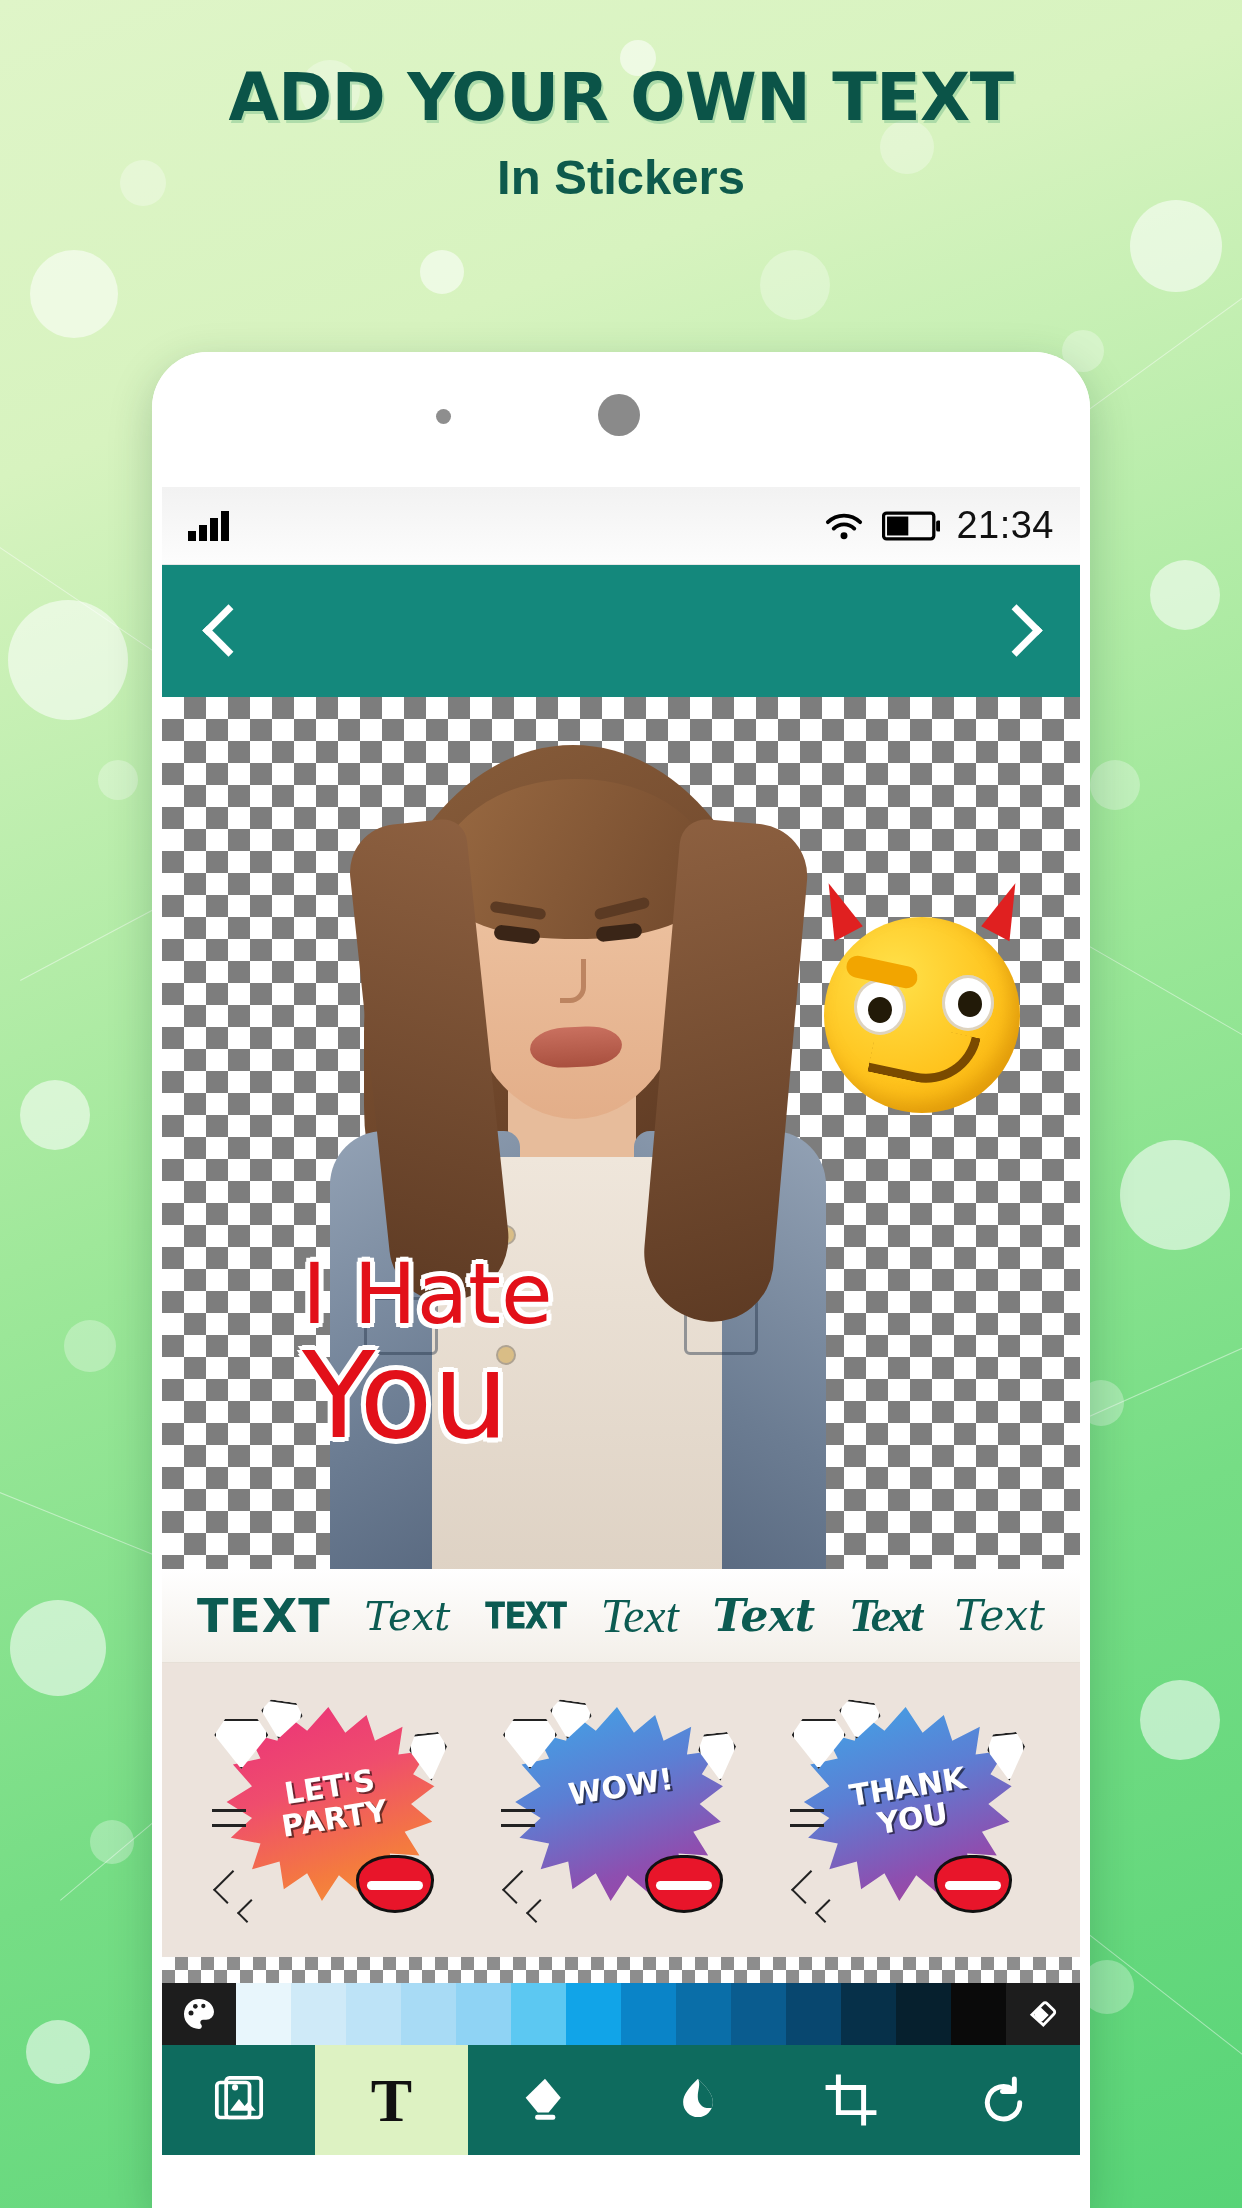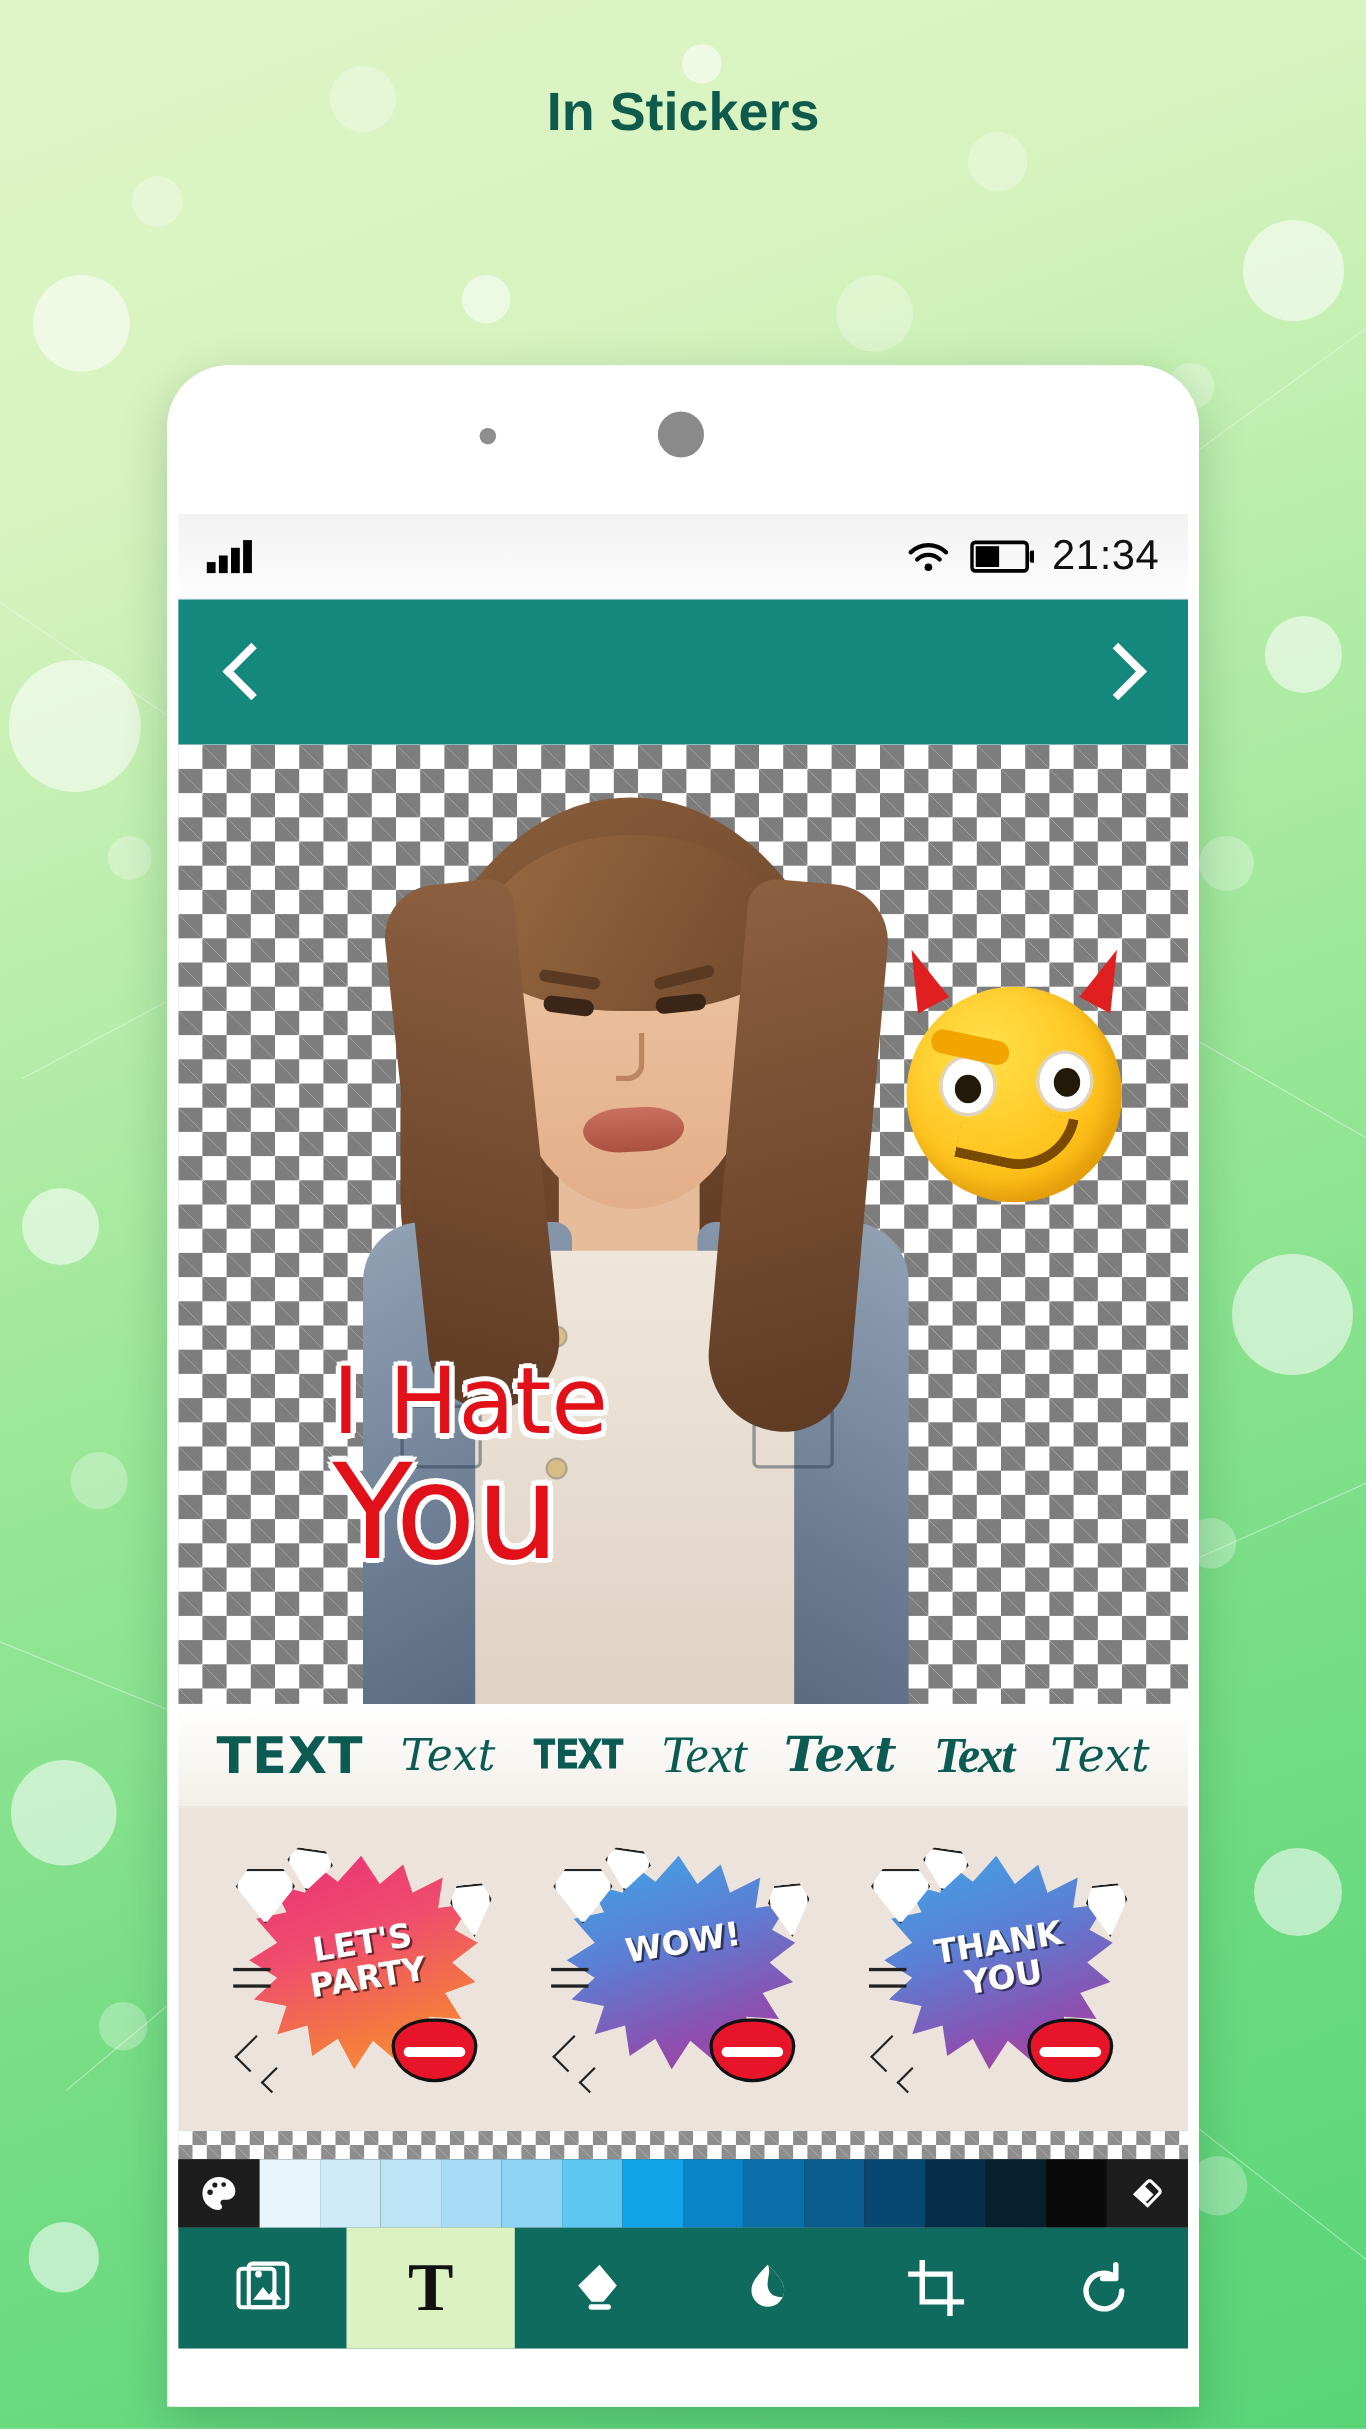--- a/index.html
+++ b/index.html
@@ -26,21 +26,21 @@
     color: #0b5448; font-family: "DejaVu Sans", sans-serif;
     text-shadow: 2px 3px 0 rgba(120,190,140,.45);
   }
   .promo-sub {
     margin-top: 14px; font-size: 49px; font-weight: 700; color: #0e5a4c;
     font-family: "Liberation Sans", sans-serif;
   }
 
   
   .phone {
-    position: absolute; left: 152px; top: 332px; width: 938px; height: 1856px;
+    position: absolute; left: 152px; top: 352px; width: 938px; height: 1856px;
     background: #ffffff;
     border-top-left-radius: 56px; border-top-right-radius: 56px;
     box-shadow: 0 14px 44px rgba(0,60,30,.22);
     overflow: hidden; z-index: 6;
   }
   .bezel { height: 135px; position: relative; background:#fff; }
   .cam-small { position: absolute; left: 284px; top: 57px; width: 15px; height: 15px; border-radius: 50%; background:#8e8e8e; }
   .cam-big   { position: absolute; left: 446px; top: 42px; width: 42px; height: 42px; border-radius: 50%; background:#8a8a8a; }
 
   .screen { position: absolute; left: 10px; right: 10px; top: 135px; bottom: 0; background: #fff; overflow: hidden; }
@@ -252,20 +252,21 @@
   <div class="bubble dim" style="left:300px;top:60px;width:60px;height:60px"></div>
   <div class="bubble" style="left:620px;top:40px;width:36px;height:36px"></div>
   <div class="bubble dim" style="left:880px;top:120px;width:54px;height:54px"></div>
   <div class="bubble" style="left:420px;top:250px;width:44px;height:44px"></div>
   <div class="bubble dim" style="left:760px;top:250px;width:70px;height:70px"></div>
   <div class="bubble" style="left:980px;top:2090px;width:50px;height:50px"></div>
   <div class="bubble dim" style="left:250px;top:2120px;width:60px;height:60px"></div>
 </div>
 
 <div class="promo">
+  <div class="promo-title">ADD YOUR OWN TEXT</div>
   <div class="promo-sub">In Stickers</div>
 </div>
 
 <div class="phone">
 
   <div class="bezel">
     <div class="cam-small"></div>
     <div class="cam-big"></div>
   </div>
 

